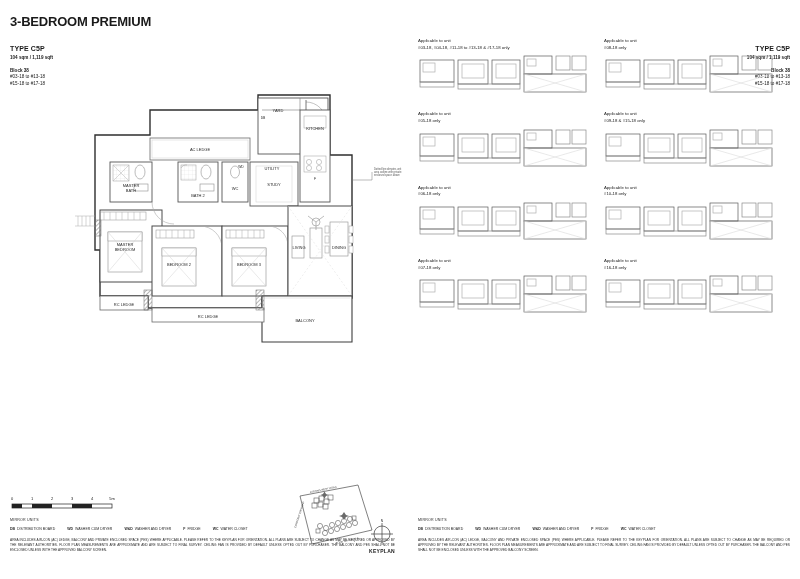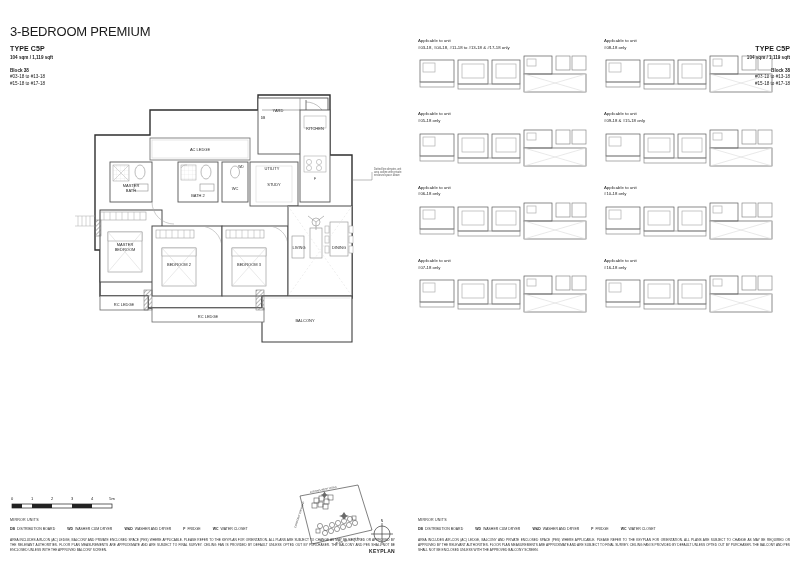--- a/index.html
+++ b/index.html
@@ -7,22 +7,22 @@
     width: 800px; height: 579px;
     background: #ffffff;
     font-family: "Liberation Sans", sans-serif;
     color: #1a1a1a;
     overflow: hidden;
   }
   .page { position: relative; width: 800px; height: 579px; }
 
   
   .page-title {
-    position: absolute; left: 10px; top: 24px;
-    font-size: 13px; font-weight: normal; letter-spacing: -0.2px;
+    position: absolute; left: 10px; top: 14px;
+    font-size: 13px; font-weight: bold; letter-spacing: -0.2px;
   }
 
   
   .typeinfo { position: absolute; line-height: 1.45; }
   .typeinfo .t-name { font-size: 7px; font-weight: bold; letter-spacing: 0.1px; }
   .typeinfo .t-area { font-size: 4.6px; font-weight: bold; margin-top: 1px; }
   .typeinfo .t-blk  { font-size: 4.6px; font-weight: bold; margin-top: 6px; }
   .typeinfo .t-unit { font-size: 4.6px; }
   .typeinfo.left  { left: 10px; top: 44px; text-align: left; }
   .typeinfo.right { right: 10px; top: 44px; text-align: right; }

